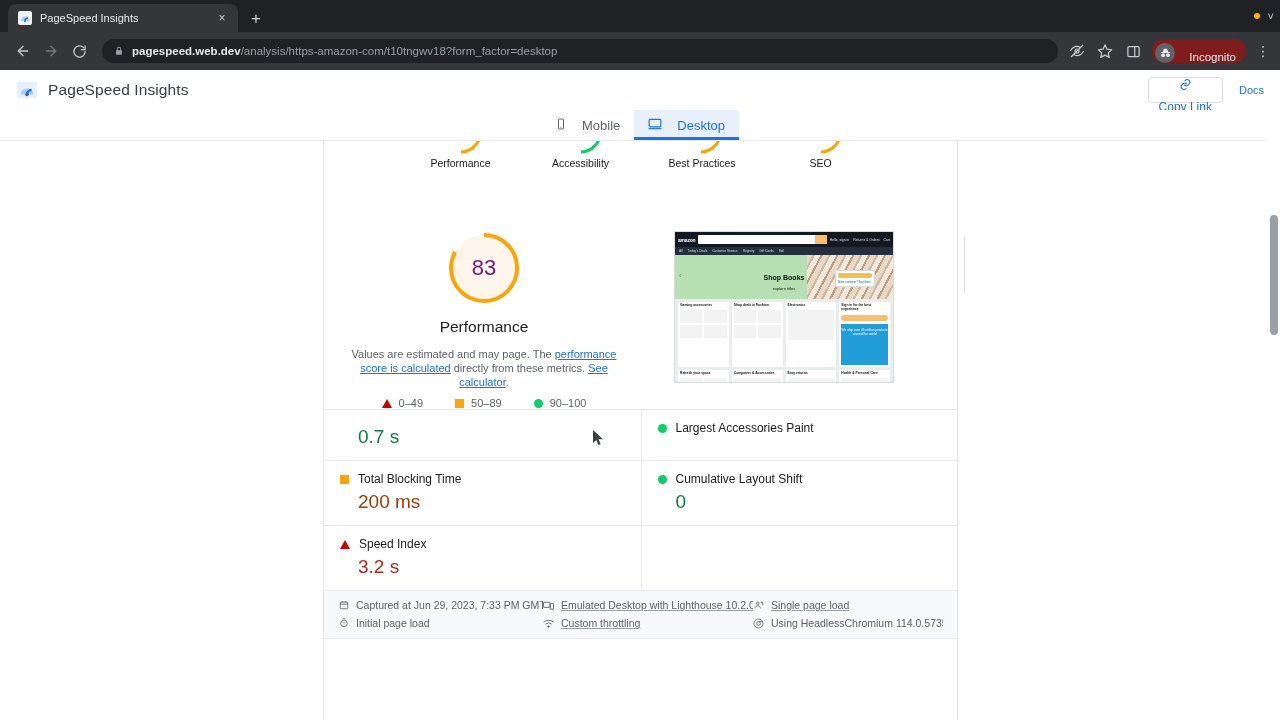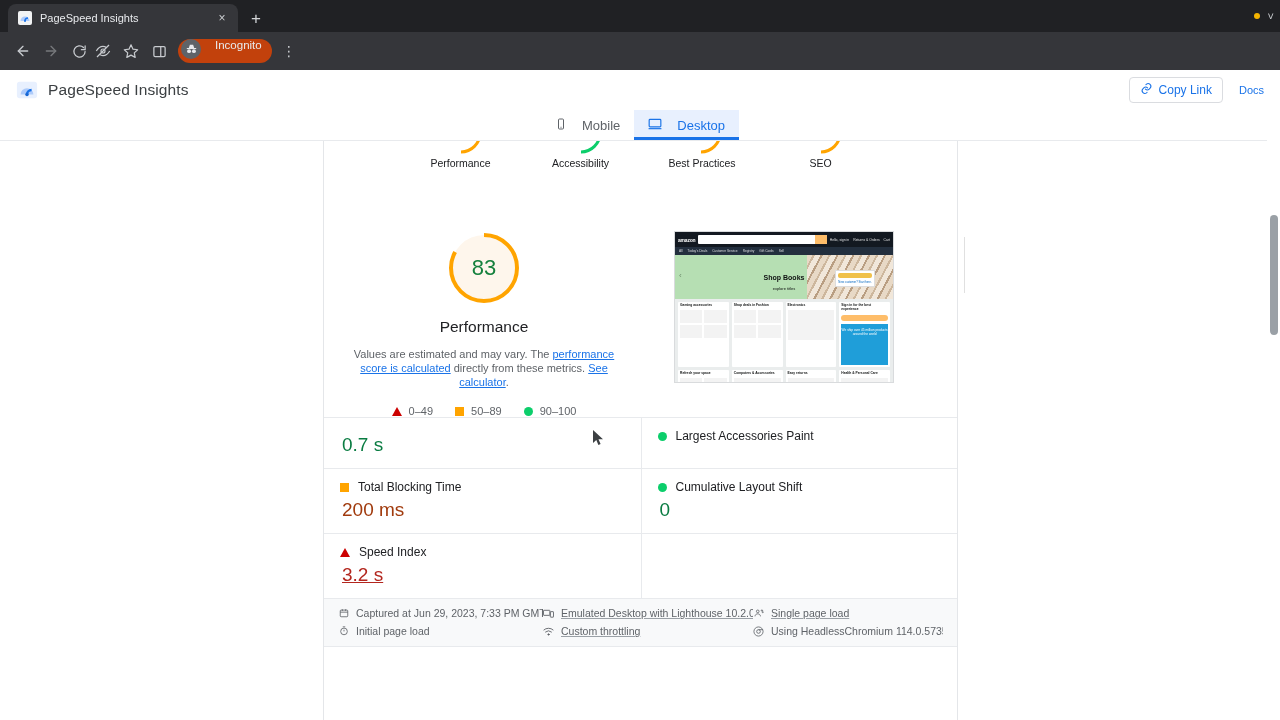--- a/index.html
+++ b/index.html
@@ -70,23 +70,23 @@
   }
   .omni-lock { flex:0 0 auto; display:flex; align-items:center; }
   .omni-url {
     font-size: 11.5px; color: #9aa0a6; white-space:nowrap;
     overflow:hidden; text-overflow:ellipsis;
   }
   .omni-url b { color:#e8eaed; font-weight:700; }
   .tool-icons { display:flex; align-items:center; gap: 10px; flex:0 0 auto; }
   .tb-icon { width: 18px; height: 18px; display:flex; align-items:center; justify-content:center; color:#c8cbcf;}
   .incognito-pill {
-    display:flex; align-items:flex-start; gap:14px;
+    display:flex; align-items:flex-end; gap:14px;
     height:24px; border-radius:13px; padding: 0 10px 0 3px;
-    background: #c2410c;
+    background: #7f1d1d;
   }
   .incognito-circle {
     width:20px;height:20px;border-radius:50%;
     background:#5f6368; display:flex;align-items:center;justify-content:center;
   }
   .incognito-label { font-size:11.5px; color:#e8eaed; }
   .kebab { color:#c8cbcf; font-size:14px; line-height:1; letter-spacing:0; width:14px; text-align:center;}
 
   
   .page {
@@ -99,21 +99,21 @@
     background:#fff;
   }
   .psi-brand { display:flex; align-items:center; gap:10px; }
   .psi-logo { width:22px; height:22px; display:flex;align-items:center;justify-content:center;}
   .psi-title { font-size:15.5px; color:#3c4043; letter-spacing:.1px; }
   .psi-header-right { margin-left:auto; display:flex; align-items:center; gap:16px; }
   .copy-link-btn {
     display:flex; align-items:center; gap:6px;
     border:1px solid #dadce0; border-radius:4px;
     height:26px; padding: 0 10px;
-    color:#1a73e8; font-size:12px; background:#fff;
+    color:#1a73e8; font-size:12px; background:#fff;flex-direction:column;
   }
   .docs-link { color:#1a73e8; font-size:11px; }
 
   .tabs-row {
     height: 31px; border-bottom: 1px solid #e8eaed;
     display:flex; align-items:flex-end; justify-content:center;
     background:#fff; position:relative;
   }
   .dev-tab {
     display:flex; align-items:center; gap:15px;
@@ -147,29 +147,29 @@
   }
   .gauge-arc svg { display:block; }
   .gauge-sm-label { font-size:10.5px; color:#202124; margin-top:2px; white-space:nowrap;}
 
   .perf-section { display:flex; padding: 38px 0 0 0; position:relative; }
   .perf-left { width: 318px; padding-left: 2px; text-align:center; }
   .big-gauge { width: 78px; height:78px; margin: 0 auto; position:relative; }
   .big-gauge svg { display:block; }
   .big-gauge .score {
     position:absolute; inset:0; display:flex; align-items:center; justify-content:center;
-    font-size: 22px; color:#15803d;
+    font-size: 22px; color:#701a75;
   }
   .perf-name { font-size:15.5px; color:#202124; margin-top:11px; font-weight:400;}
   .perf-note {
     font-size: 11px; color:#5f6368; line-height:1.25;
     margin: 12px auto 0; width: 290px;
   }
   .perf-note a { color:#1a73e8; text-decoration: underline; }
-  .legend { display:flex; justify-content:center; gap: 22px; margin-top: 16px; }
+  .legend { display:flex; justify-content:center; gap: 32px; margin-top: 8px; }
   .legend-item { display:flex; align-items:center; gap:7px; font-size:11px; color:#5f6368; }
   .lg-tri {
     width:0;height:0;border-left:5px solid transparent;border-right:5px solid transparent;
     border-bottom:9px solid #cc0000;
   }
   .lg-sq { width:9px;height:9px;background:#ffa400; }
   .lg-ci { width:9px;height:9px;border-radius:50%;background:#0cce6b; }
 
   .perf-divider {
     position:absolute; left:640px; top:46px; width:1px; height:56px; background:#e0e0e0;
@@ -228,24 +228,24 @@
   .metric {
     padding: 11px 16px 12px 16px; border-bottom:1px solid #e8eaed;
   }
   .metric.rcol { border-left:1px solid #e8eaed; }
   .metric.empty { border-bottom:1px solid #e8eaed; }
   .metric-top { display:flex; align-items:center; gap:9px; }
   .m-ci { width:9px;height:9px;border-radius:50%;background:#0cce6b; flex:0 0 auto;}
   .m-sq { width:9px;height:9px;background:#ffa400; flex:0 0 auto;}
   .m-tri { width:0;height:0;border-left:5px solid transparent;border-right:5px solid transparent;border-bottom:9px solid #cc0000; flex:0 0 auto;}
   .metric-name { font-size:12px; color:#202124; }
-  .metric-val { font-size:19px; margin-top:5px; margin-left:2px; }
+  .metric-val { font-size:19px; margin-top:5px; margin-left:18px; }
   .v-green { color:#0a7c42; }
   .v-orange { color:#a13b0e; }
-  .v-red { color:#b3261e;text-decoration:underline; }
+  .v-red { color:#b3261e; }
 
   .env-bar {
     background:#f8f9fa; border-bottom:1px solid #e8eaed;
     display:grid; grid-template-columns: 205px 210px 1fr;
     padding: 8px 14px 9px 14px; row-gap:6px; overflow:hidden;
   }
   .env-item { display:flex; align-items:center; gap:7px; font-size:10.5px; color:#5f6368; white-space:nowrap; overflow:hidden;}
   .env-item u { text-decoration: underline; text-decoration-color:#9aa0a6;}
   .env-ic { width:11px;height:11px;flex:0 0 auto;display:flex;align-items:center;justify-content:center;}
 
@@ -303,20 +303,28 @@
           <polyline points="12 5 19 12 12 19"></polyline>
         </svg>
     </div>
     <div class="nav-btn">
       <svg width="15" height="15" viewBox="0 0 24 24" fill="none" stroke="currentColor" stroke-width="2" stroke-linecap="round">
           <path d="M21 12a9 9 0 1 1-2.6-6.4"></path>
           <polyline points="21 3 21 9 15 9"></polyline>
         </svg>
     </div>
 
+    <div class="omnibox">
+      <span class="omni-lock">
+        <svg width="10" height="10" viewBox="0 0 24 24" fill="#9aa0a6">
+            <path d="M12 2a5 5 0 0 0-5 5v3H6a1 1 0 0 0-1 1v9a1 1 0 0 0 1 1h12a1 1 0 0 0 1-1v-9a1 1 0 0 0-1-1h-1V7a5 5 0 0 0-5-5zm-3 8V7a3 3 0 0 1 6 0v3H9z"></path>
+          </svg>
+      </span>
+      <span class="omni-url"><b>pagespeed.web.dev</b><span>/analysis/https-amazon-com/t10tngwv18?form_factor=desktop</span></span>
+    </div>
 
     <div class="tool-icons">
       <span class="tb-icon">
         <svg width="16" height="16" viewBox="0 0 24 24" fill="none" stroke="currentColor" stroke-width="1.8">
             <path d="M2 12s4-7 10-7c2 0 3.7.8 5.1 1.8M22 12s-4 7-10 7c-2.1 0-3.9-.8-5.3-1.9"></path>
             <circle cx="12" cy="12" r="3"></circle>
             <line x1="3" y1="21" x2="21" y2="3"></line>
           </svg>
       </span>
       <span class="tb-icon">
@@ -436,21 +444,21 @@
           <div class="perf-left">
             <div class="big-gauge">
               <svg width="78" height="78" viewBox="0 0 78 78">
                 <circle cx="39" cy="39" r="33" fill="#fef6ec"></circle>
                 <circle cx="39" cy="39" r="33" fill="none" stroke="#ffa400" stroke-width="4" stroke-dasharray="172 208" stroke-dashoffset="0" transform="rotate(-90 39 39)" stroke-linecap="butt"></circle>
               </svg>
               <div class="score">83</div>
             </div>
             <div class="perf-name">Performance</div>
             <div class="perf-note">
-              <span>Values are estimated and may vary. The </span><a href="#">performance score is calculated</a>
+              <span>Values are estimated and may page. The </span><a href="#">performance score is calculated</a>
               <span>directly from these metrics. </span><a href="#">See calculator</a><span>.</span>
             </div>
             <div class="legend">
               <div class="legend-item">
                 <span class="lg-tri"></span>
                 <span>0–49</span>
               </div>
               <div class="legend-item">
                 <span class="lg-sq"></span>
                 <span>50–89</span>

